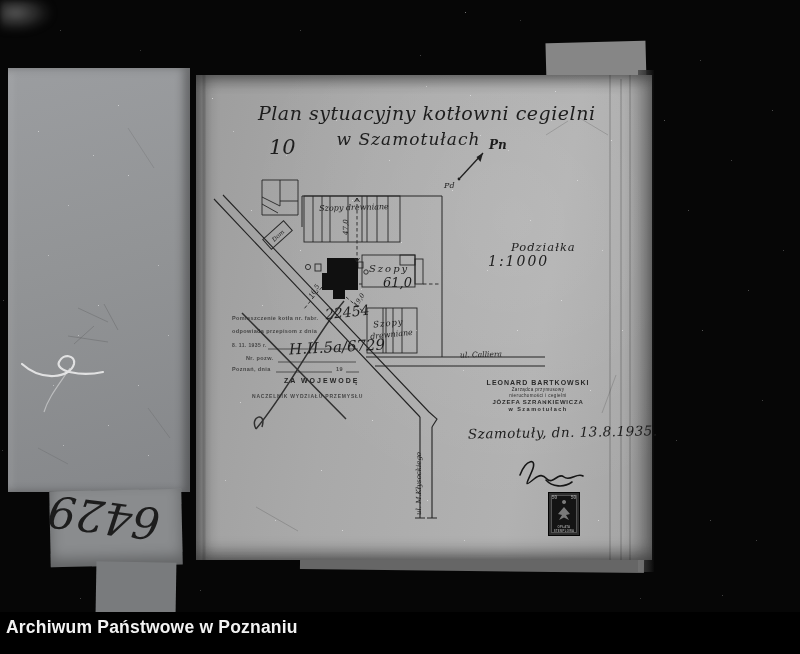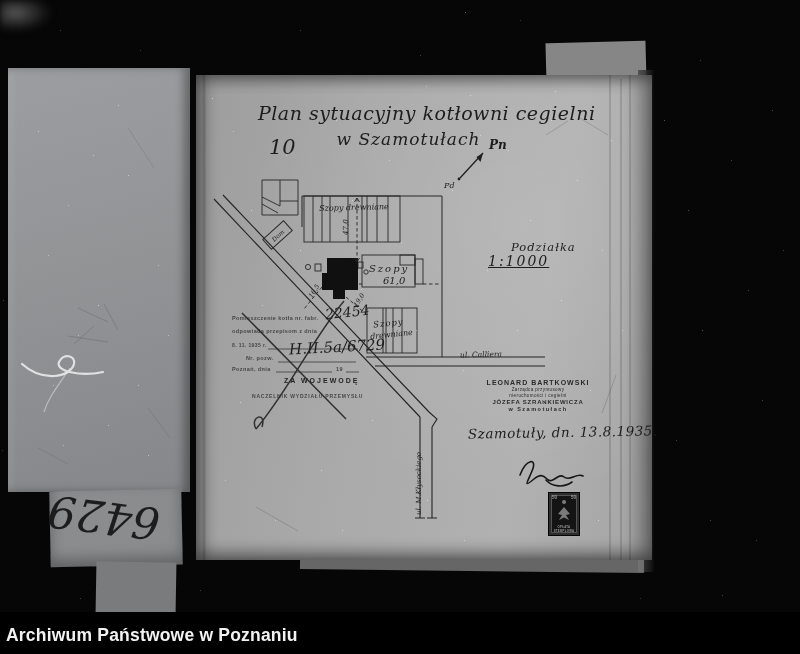--- a/index.html
+++ b/index.html
@@ -36,29 +36,29 @@
   .pr{position:absolute;font-family:"Liberation Sans",sans-serif;font-weight:bold;color:#242424;
       white-space:nowrap;letter-spacing:.4px;}
   .faded{opacity:.75;}
   
   #title1{left:62px;top:27px;width:295px;text-align:center;font-size:19px;letter-spacing:.5px;}
   #title2{left:130px;top:54px;width:165px;text-align:center;font-size:17px;letter-spacing:1px;}
   #pagenum{left:73px;top:60px;font-size:21px;text-align:right;}
   #pn{left:293px;top:63px;font-size:12px;font-weight:bold;}
   #pd{left:248px;top:106px;font-size:8px;}
   #scale-label{left:287px;top:165px;font-size:11.5px;letter-spacing:1px;margin-left:28px;}
-  #scale-value{left:292px;top:178px;font-size:14px;letter-spacing:2px;text-decoration:underline;}
+  #scale-value{left:292px;top:178px;font-size:14px;letter-spacing:2px;}
   
   #lbl-szopy-u{left:112px;top:128px;width:92px;text-align:center;font-size:8px;transform:rotate(-1.5deg);}
   #lbl-470{left:146px;top:160px;font-size:7px;transform:rotate(-90deg);transform-origin:left top;}
   #dom-box{left:67px;top:153px;width:27px;height:12px;border:1px solid #2a2a2a;transform:rotate(-42deg);
     display:flex;align-items:center;justify-content:center;}
   #dom-box span{font:italic 6px "DejaVu Serif",serif;color:#1d1d1d;}
   #lbl-piec{left:173px;top:188px;font-size:10px;letter-spacing:2px;}
-  #lbl-610{left:187px;top:200px;font-size:10px;}
+  #lbl-610{left:187px;top:200px;font-size:13px;}
   #lbl-szopy-l1{left:177px;top:243px;font-size:8.5px;letter-spacing:1px;transform:rotate(-6deg);}
   #lbl-szopy-l2{left:174px;top:255px;font-size:8px;transform:rotate(-6deg);}
   #lbl-165{left:111px;top:212px;font-size:6.5px;transform:rotate(-58deg);}
   #lbl-190{left:156px;top:221px;font-size:6.5px;transform:rotate(-58deg);}
   #hw-22454{left:129px;top:229px;font-size:14px;transform:rotate(-6deg);}
   #lbl-calliera{left:264px;top:275px;font-size:7.5px;transform:rotate(-1.5deg);}
   #lbl-klysockiego{left:219px;top:440px;font-size:7px;transform:rotate(-90deg);transform-origin:left top;}
   
   #ap1{left:36px;top:240px;font-size:5.5px;}
   #ap2{left:36px;top:253px;font-size:5.5px;}
@@ -81,21 +81,21 @@
   #rev-stamp{left:352px;top:417px;width:30px;height:42px;background:#141414;border:1px solid #040404;
     box-shadow:0 0 0 2px rgba(120,120,120,.25) inset;}
   #rev-stamp .frame{position:absolute;left:2px;top:2px;right:2px;bottom:2px;border:1px solid rgba(160,160,160,.45);}
   #rev-stamp .v{position:absolute;top:2px;font:bold 4.5px "Liberation Sans",sans-serif;color:#b5b5b5;opacity:.85;}
   #rev-stamp .vl{left:3px;} #rev-stamp .vr{right:3px;}
   #rev-stamp .cap{position:absolute;width:100%;text-align:center;
     font:bold 2.8px "Liberation Sans",sans-serif;color:#9a9a9a;letter-spacing:.3px;}
   #rev-stamp .c1{bottom:6px;} #rev-stamp .c2{bottom:2.5px;}
   
   #footer{left:0;top:612px;width:800px;height:42px;background:#000;}
-  #footer span{position:absolute;left:6px;top:13px;font:bold 17.5px "Liberation Sans",sans-serif;
+  #footer span{position:absolute;left:6px;top:5px;font:bold 17.5px "Liberation Sans",sans-serif;
     color:#f2f2f2;letter-spacing:.2px;text-align:right;}
   
   .dot{width:1px;height:1px;background:transparent;}
 </style>
 </head>
 <body>
 
 <div id="canvas">
 
   <div class="abs" id="corner-smudge"></div>

